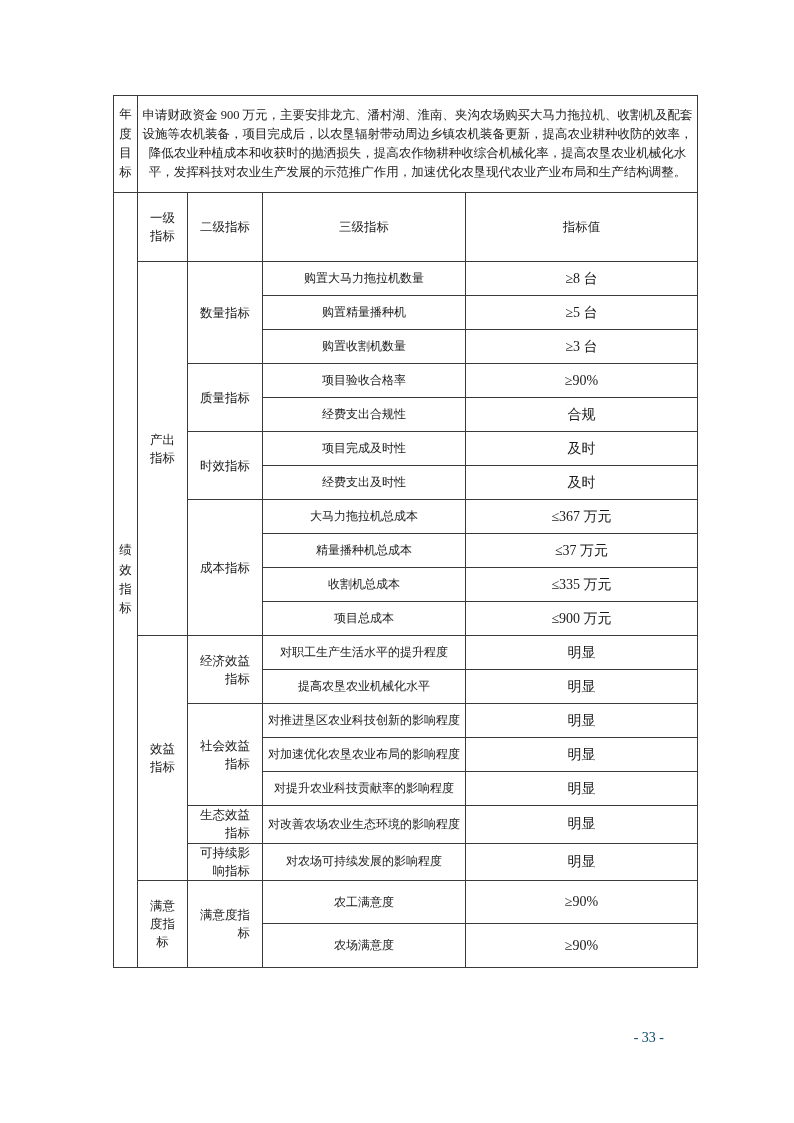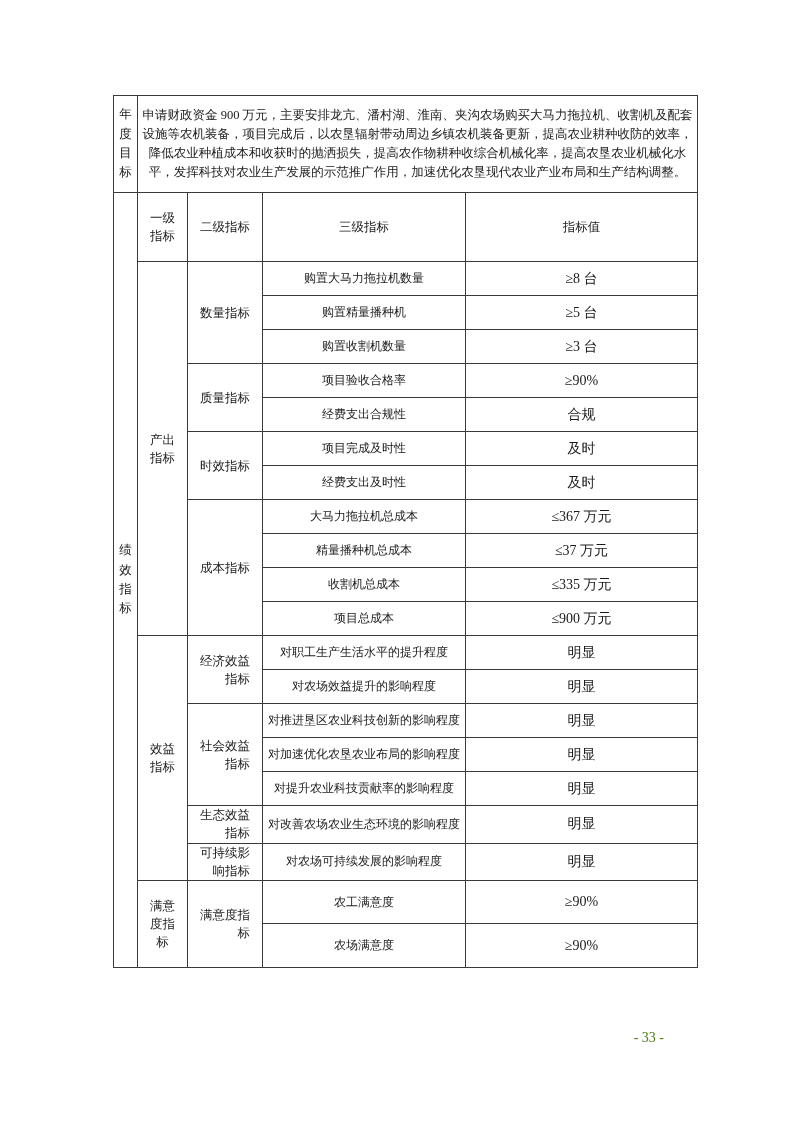--- a/index.html
+++ b/index.html
@@ -69,21 +69,21 @@
     line-height: 46px;
     text-align: justify;
     text-indent: 2em;
     color: #000000;
   }
   .page-number {
     position: absolute;
     top: 1030px;
     right: 130px;
     font-size: 14px;
-    color: #4d7c0f;
+    color: #0c4a6e;
   }
 </style>
 </head>
 <body>
 
 <div class="content">
   <table class="perf">
     <colgroup>
       <col style="width:24px">
         <col style="width:50px">
@@ -172,21 +172,21 @@
       <td rowspan="7">
             <div class="w2">效益指标</div>
           </td>
       <td rowspan="2">
             <div class="w4">经济效益指标</div>
           </td>
       <td class="ind">对职工生产生活水平的提升程度</td>
       <td class="val">明显</td>
     </tr>
     <tr class="r">
-      <td class="ind">对农场效益提升的影响程度</td>
+      <td class="ind">提高农垦农业机械化水平</td>
       <td class="val">明显</td>
     </tr>
     <tr class="r">
       <td rowspan="3">
             <div class="w4">社会效益指标</div>
           </td>
       <td class="ind">对推进垦区农业科技创新的影响程度</td>
       <td class="val">明显</td>
     </tr>
     <tr class="r">

